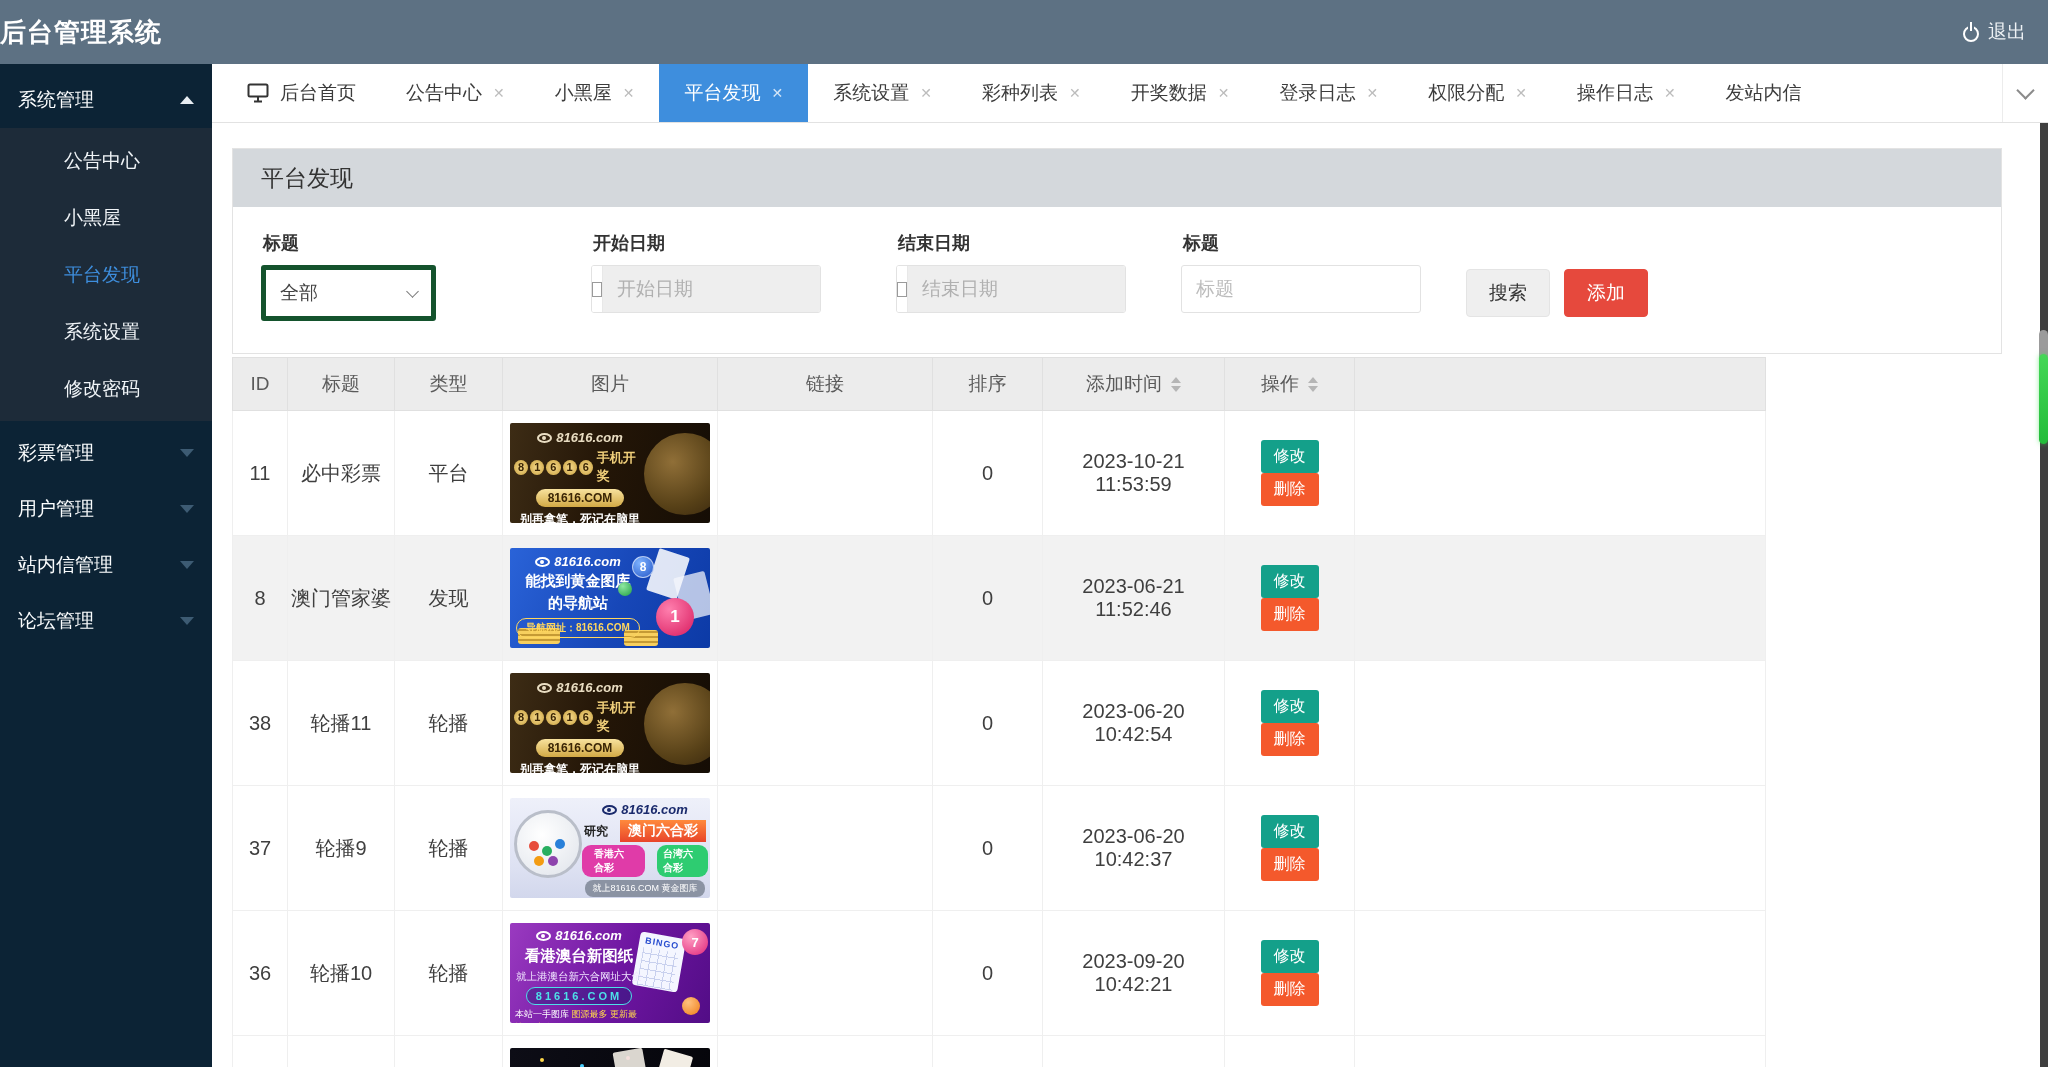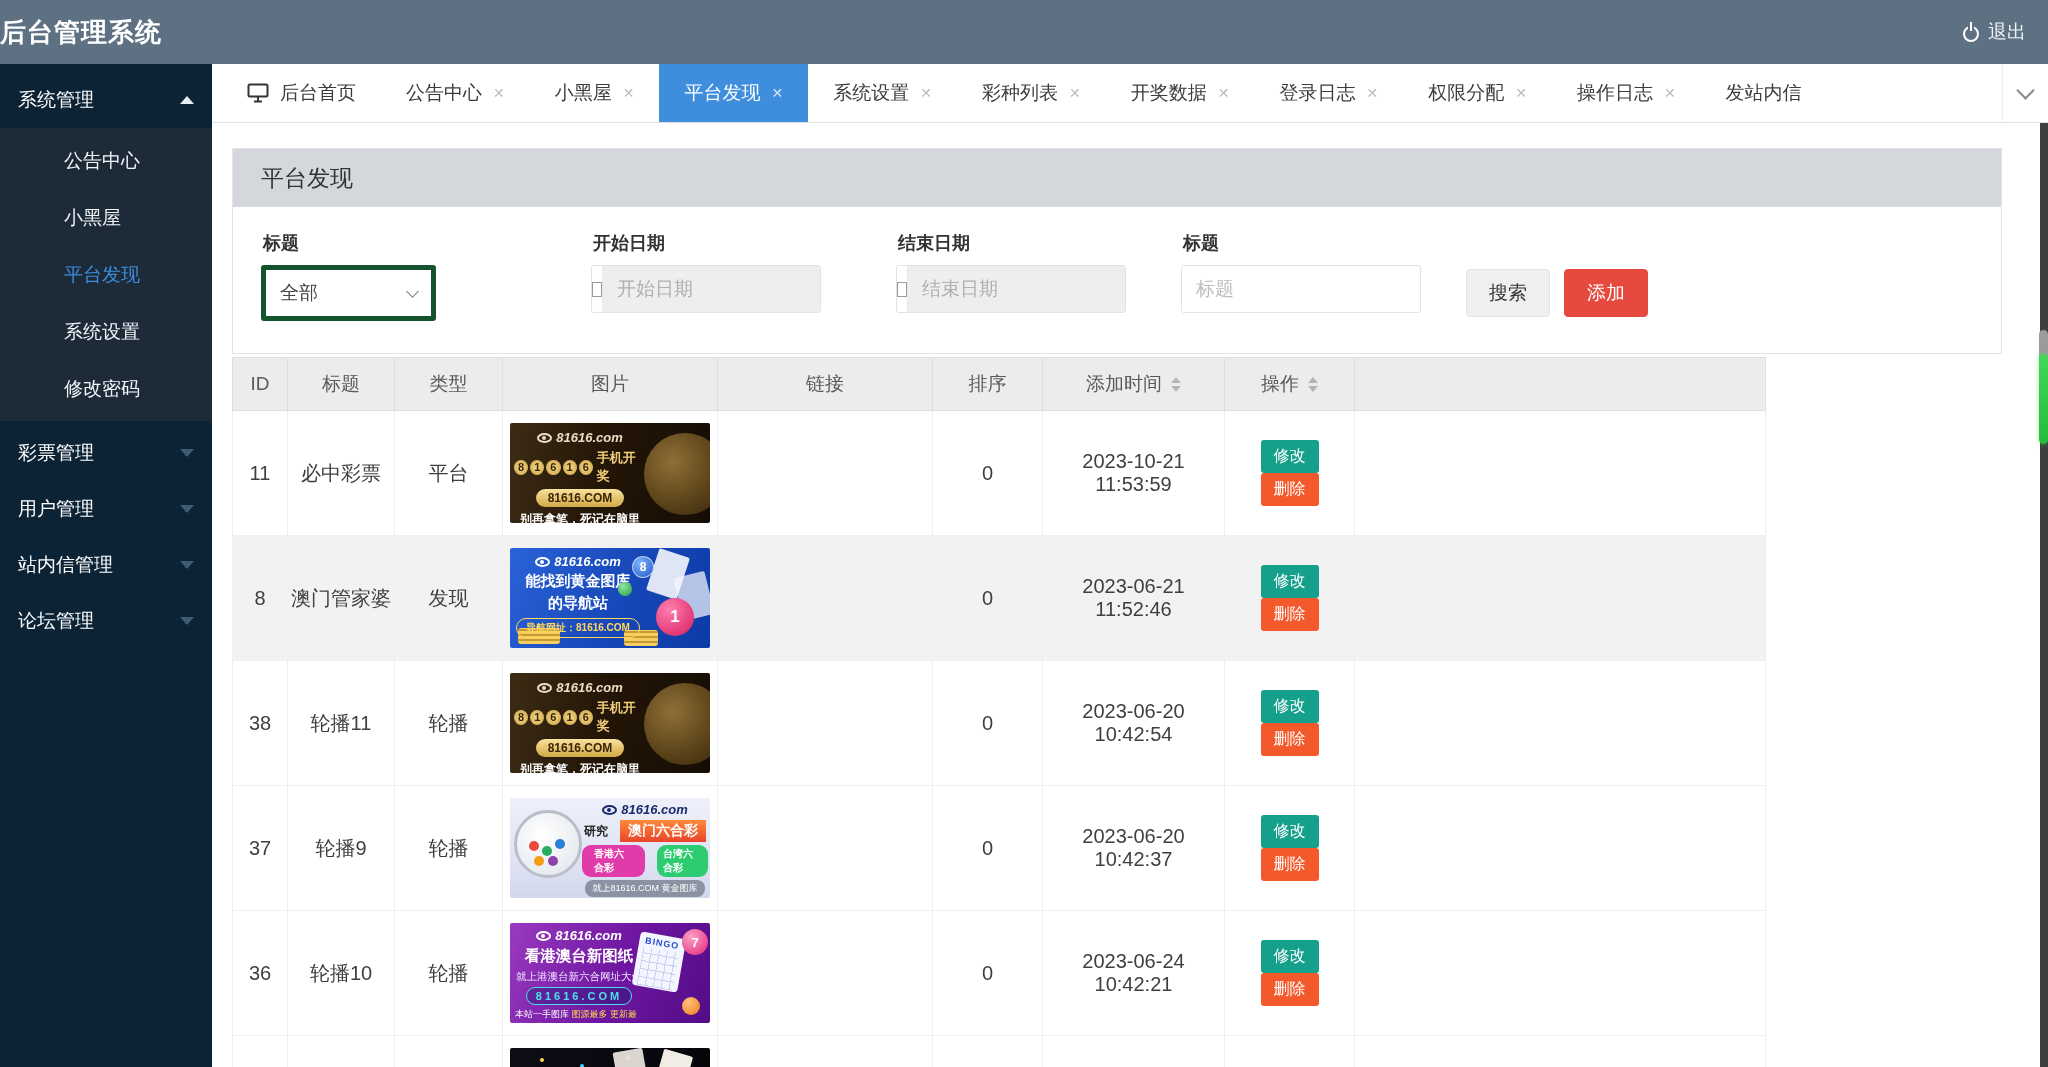--- a/index.html
+++ b/index.html
@@ -455,21 +455,21 @@
                   </div>
                   <div class="h1">看港澳台新图纸</div>
                   <div class="sub">就上港澳台新六合网址大全</div>
                   <div class="cyanpill">81616.COM</div>
                   <div class="bline"><span class="w">本站一手图库 </span><span class="y">图源最多 更新最快 最齐全</span></div>
                 </div>
               </div>
             </td>
             <td></td>
             <td>0</td>
-            <td>2023-06-24 10:42:21</td>
+            <td>2023-09-20 10:42:21</td>
             <td><span class="act edit">修改</span><span class="act del">删除</span></td>
             <td></td>
           </tr>
           <tr>
             <td></td>
             <td></td>
             <td></td>
             <td>
               <div class="bn bn-dark">
                 <span class="spark"></span>

